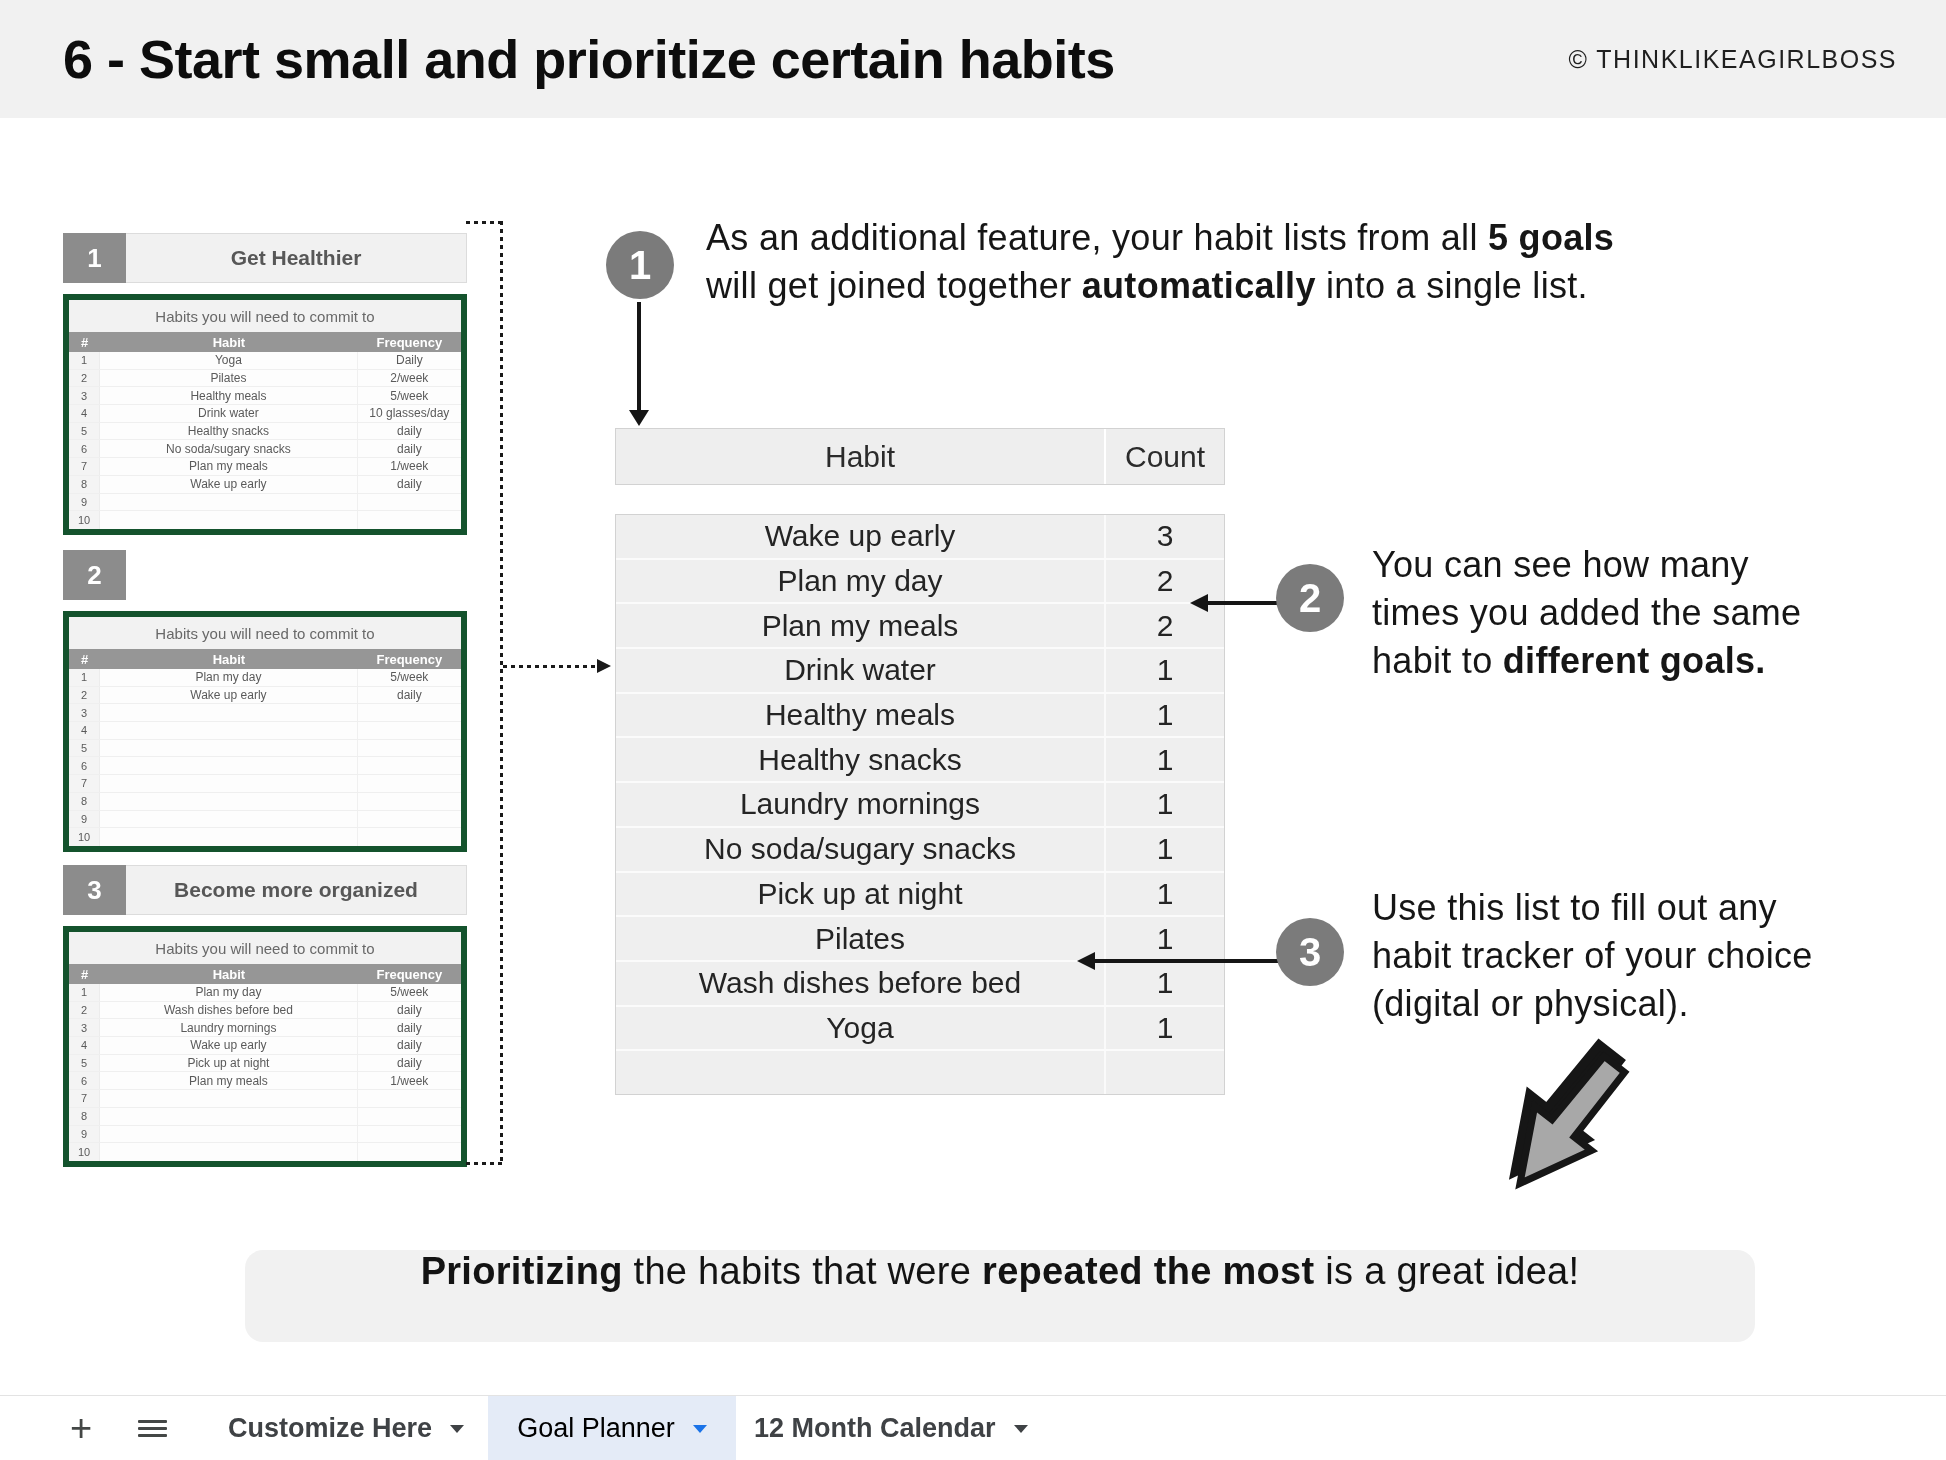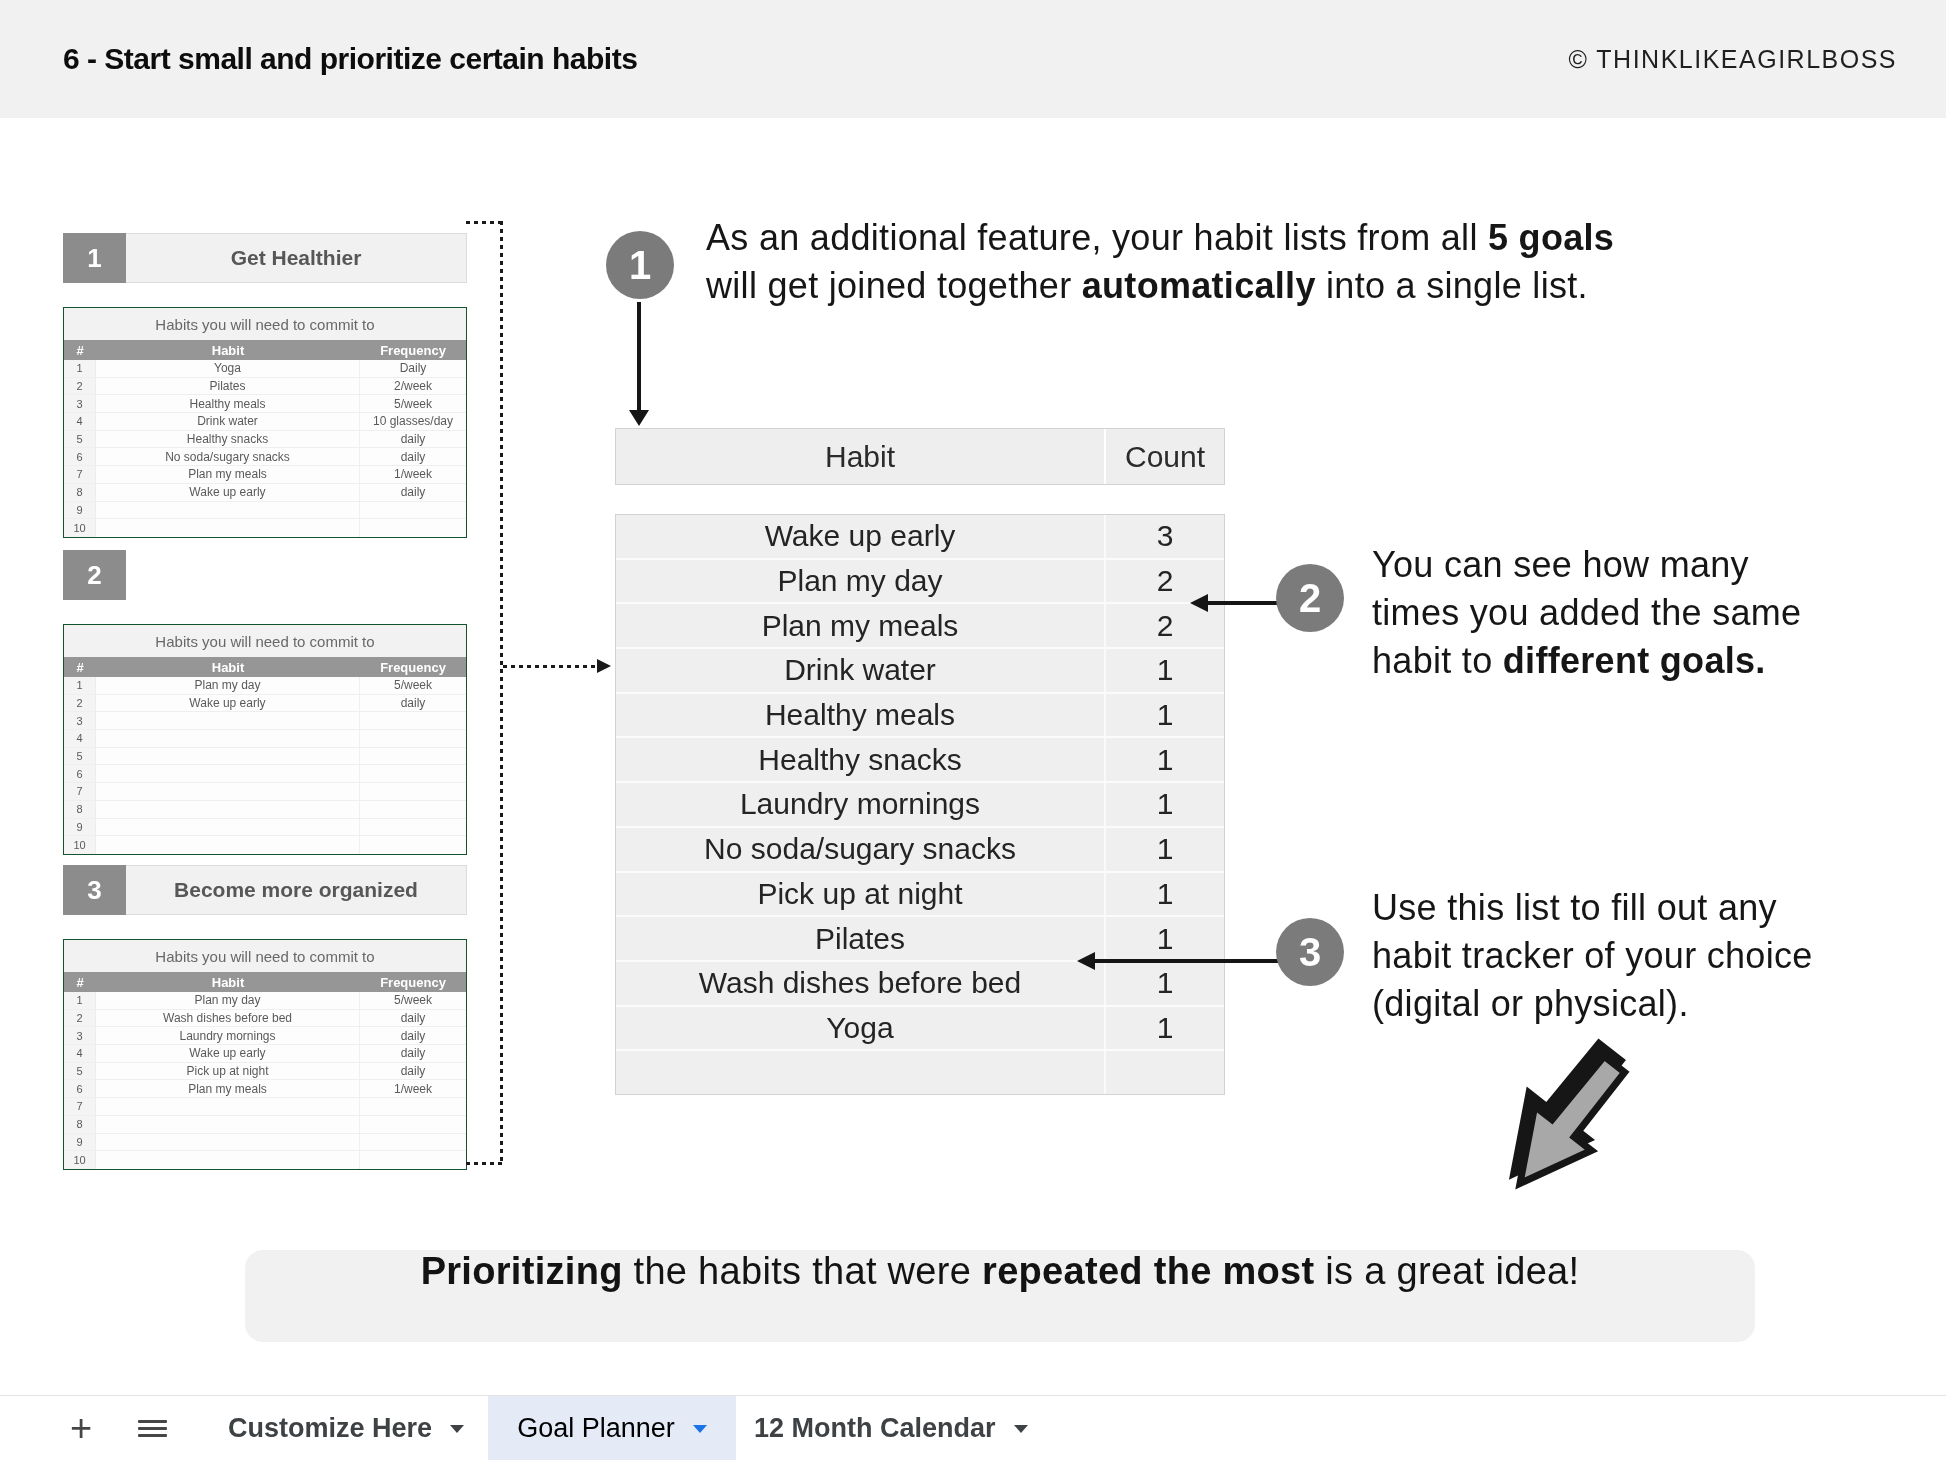--- a/index.html
+++ b/index.html
@@ -6,40 +6,40 @@
   body { background:#fff; }
   .page {
     position:relative; width:1946px; height:1460px; background:#ffffff;
     font-family:"Liberation Sans","DejaVu Sans",sans-serif; overflow:hidden;
   }
 
   
   .topbar { position:absolute; left:0; top:0; width:1946px; height:118px; background:#f1f1f1; }
   .page-title {
     position:absolute; left:63px; top:0; height:118px; display:flex; align-items:center;
-    font-size:30px; font-weight:800; letter-spacing:-0.5px; color:#0d0d0d;
+    font-size:54px; font-weight:800; letter-spacing:-0.5px; color:#0d0d0d;
   }
   .copyright {
     position:absolute; right:49px; top:0; height:118px; display:flex; align-items:center;
     font-size:25px; font-weight:400; letter-spacing:1.5px; color:#1f1f1f;
   }
 
   
   .gt { position:absolute; left:63px; width:404px; }
   .gt-head { display:flex; height:50px; }
   .gt-num {
     width:63px; background:#8c8c8c; color:#ffffff; font-size:26px; font-weight:700;
     display:flex; align-items:center; justify-content:center;
   }
   .gt-title {
     flex:1; background:#f1f1f1; border:1px solid #dcdcdc; border-left:none;
     display:flex; align-items:center; justify-content:center;
     font-size:21px; font-weight:700; color:#575757;
   }
-  .gt-sub { margin-top:24px; border:1px solid #14532d; background:#fde047; }
+  .gt-sub { margin-top:11px; border:6px solid #14532d; background:#fde047; }
   .gt-subtitle {
     height:32px; background:#f2f2f2; display:flex; align-items:center; justify-content:center;
     font-size:15px; color:#686868;
   }
   .gt-cols { display:flex; height:20px; background:#969696; color:#ffffff; font-size:13px; font-weight:700; }
   .gt-cols > div, .gt-row > div { display:flex; align-items:center; justify-content:center; }
   .c-n { width:32px; }
   .c-h { width:264px; }
   .c-f { width:106px; }
   .gt-row { display:flex; height:17.7px; border-bottom:1px solid #efefef; background:#fdfdfd; font-size:12px; color:#5a5a5a; }

